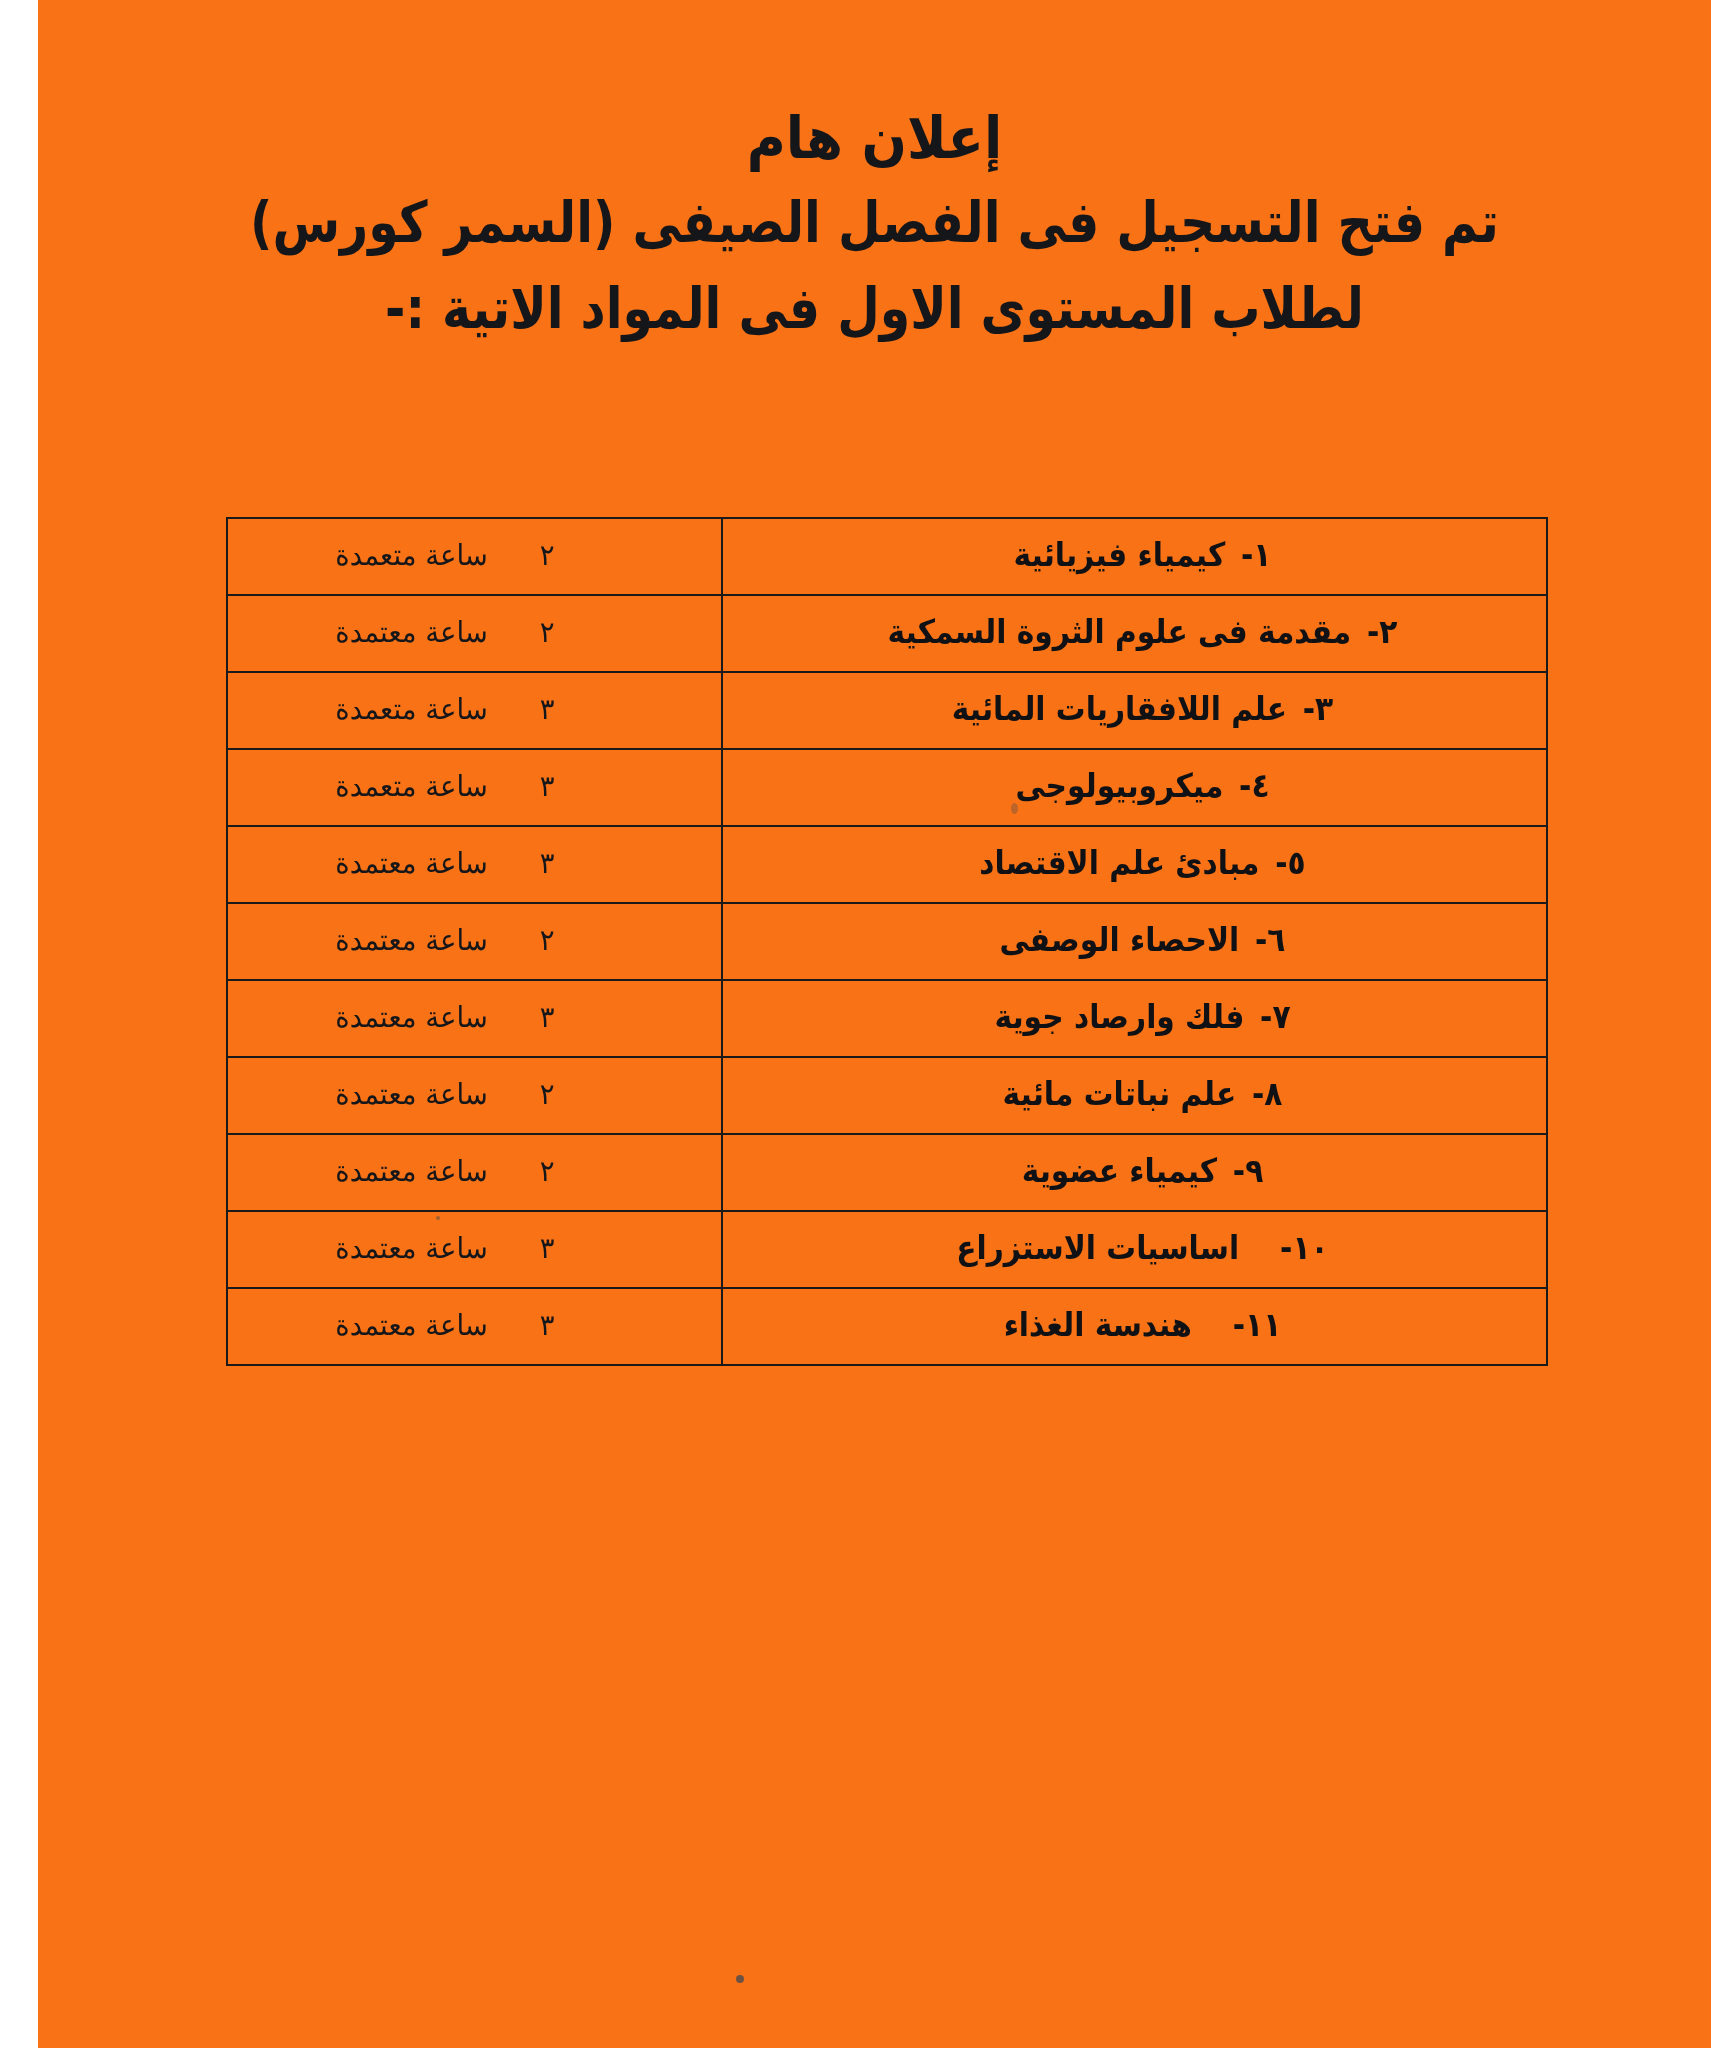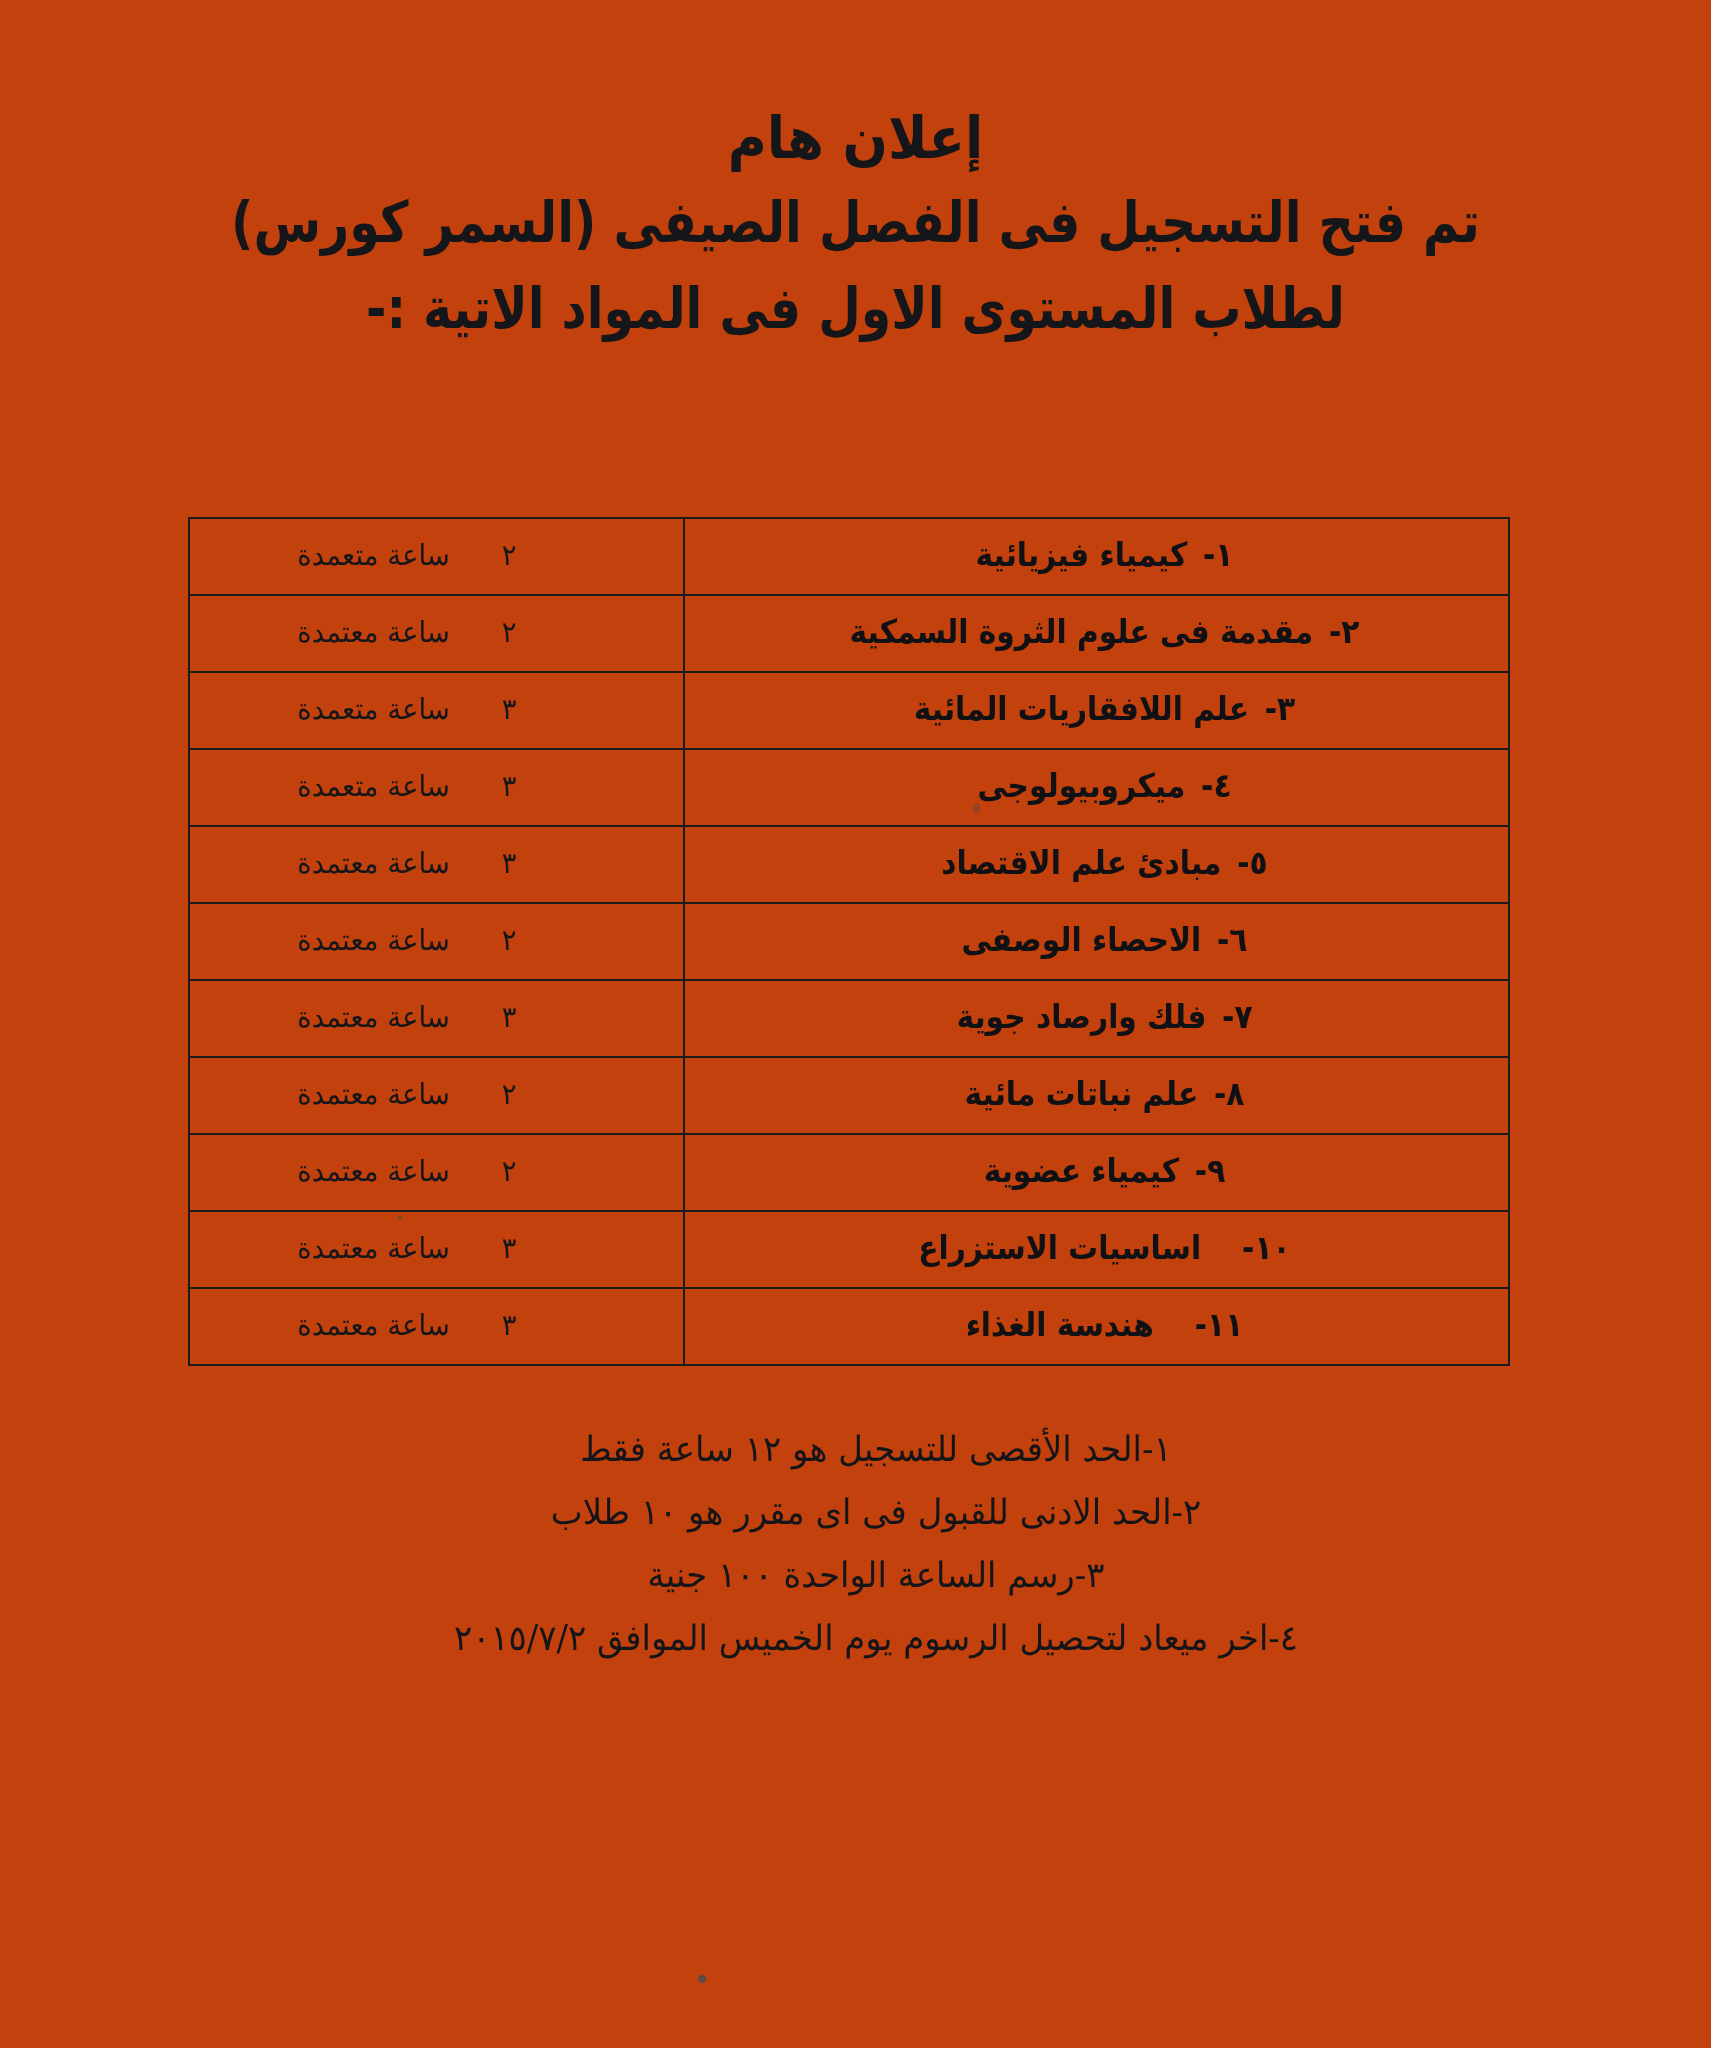--- a/index.html
+++ b/index.html
@@ -12,21 +12,22 @@
     height: 2048px;
     position: relative;
     font-family: "DejaVu Sans", sans-serif;
     color: #111111;
     overflow: hidden;
   }
 
   .page {
     position: absolute;
     inset: 0;
-    background: #c2410c;
+    background: #f97316;
+    margin-left: 38px;
   }
 
   
   .heading-block {
     position: absolute;
     top: 108px;
     left: 0;
     right: 0;
     text-align: center;
   }
@@ -307,24 +308,18 @@
           <div class="hours-cell">
             <span class="hnum">٣</span>
             <span class="hunit">ساعة معتمدة</span>
           </div>
         </td>
       </tr>
 
     </tbody>
   </table>
 
-  <div class="notes">
-    <p class="note-line">١-الحد الأقصى للتسجيل هو ١٢ ساعة فقط</p>
-    <p class="note-line">٢-الحد الادنى للقبول فى اى مقرر هو ١٠ طلاب</p>
-    <p class="note-line">٣-رسم الساعة الواحدة ١٠٠ جنية</p>
-    <p class="note-line">٤-اخر ميعاد لتحصيل الرسوم يوم الخميس الموافق ٢٠١٥/٧/٢</p>
-  </div>
 
   <span class="speck speck-a"></span>
   <span class="speck speck-b"></span>
   <span class="speck speck-c"></span>
 
 </div>
 
 </body></html>

